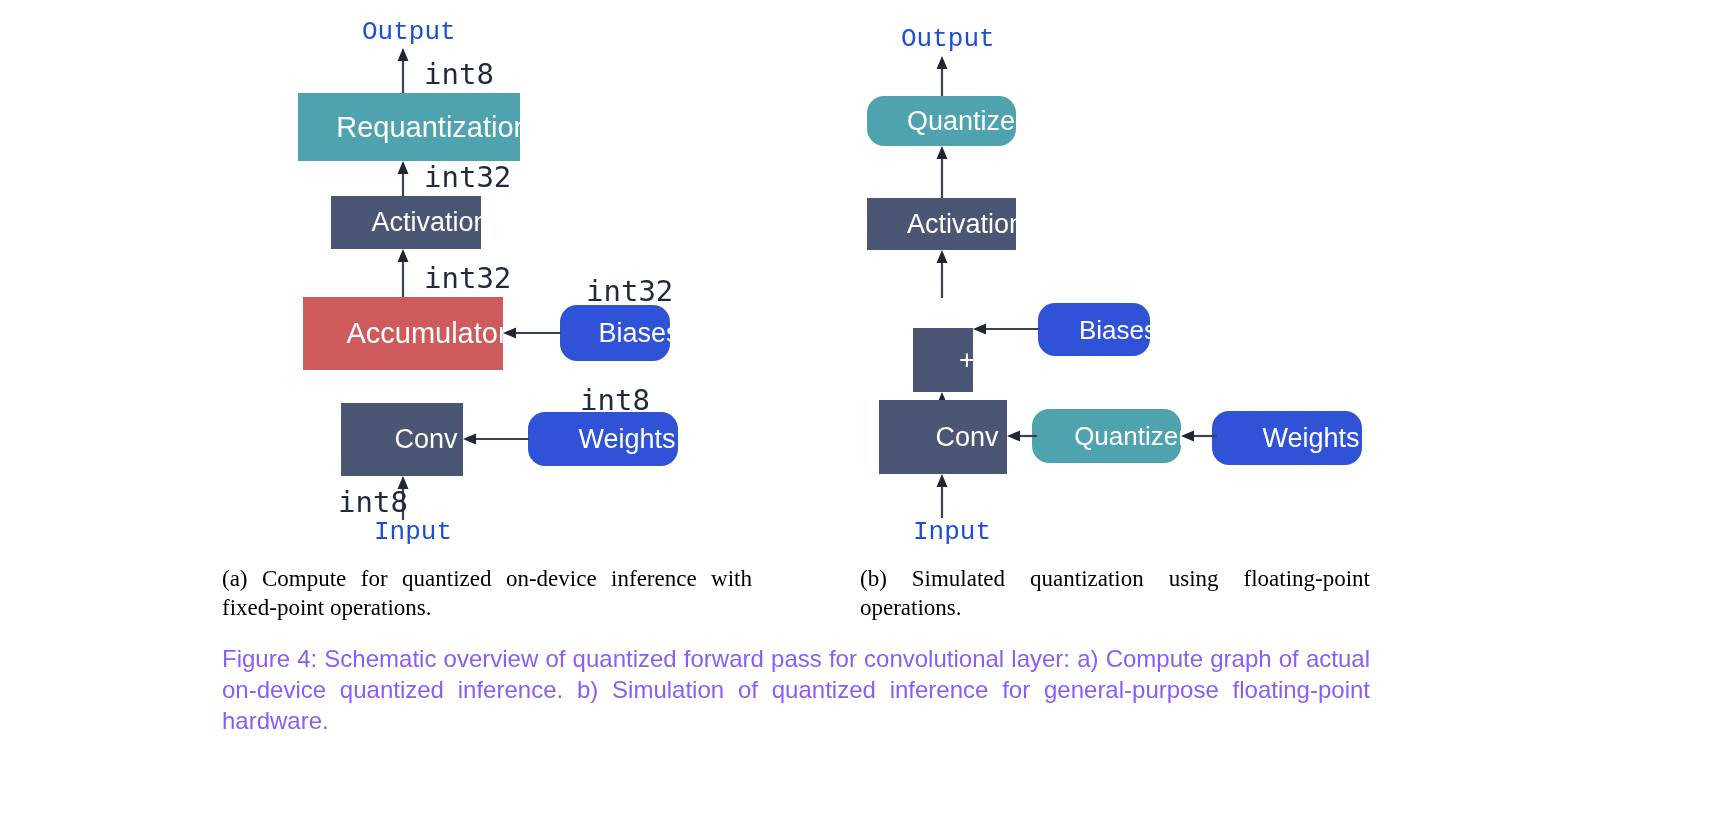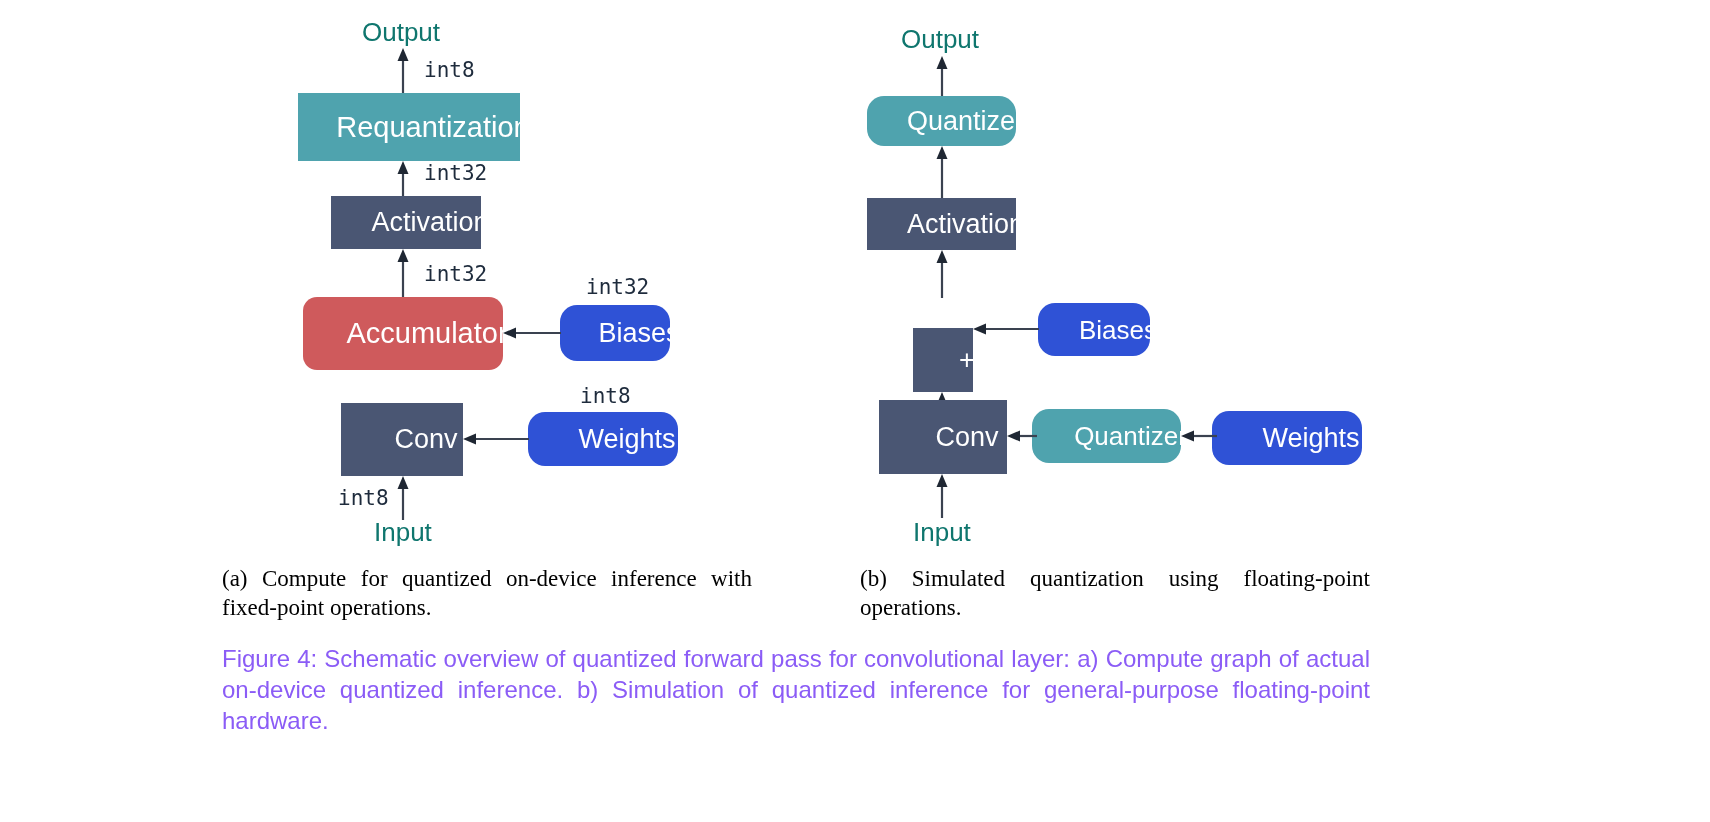--- a/index.html
+++ b/index.html
@@ -18,36 +18,36 @@
     display:flex;align-items:center;justify-content:center;
     color:#ffffff;
     font-family:"Liberation Sans", sans-serif;
     white-space:nowrap;
     box-sizing:border-box;
     line-height:1;
     padding-left:48px;
   }
   .node.teal{background:#4fa3ae;}
   .node.slate{background:#4a5673;}
-  .node.red{background:#cf5a5c;border-radius:14px;}
+  .node.red{background:#cf5a5c;}
   .node.blue{background:#2f52d6;}
   .node.round{border-radius:17px;}
 
   
   .lbl{
     position:absolute;
-    color:#0f766e;
-    font-family:Liberation Sans, sans-serif;
+    color:#1d4ed8;
+    font-family:Liberation Mono, monospace;
     white-space:nowrap;
     line-height:1;
   }
   .lbl.io{font-size:26px;}
   .lbl.mono{
     font-family:"DejaVu Sans Mono","Liberation Mono",monospace;
-    font-size:21px;
+    font-size:29px;
     color:#1e2b3c;
     letter-spacing:0px;
   }
 
   
   .arrow{position:absolute;}
   .arrow svg{display:block;overflow:visible;}
 
   
   .subcap{

